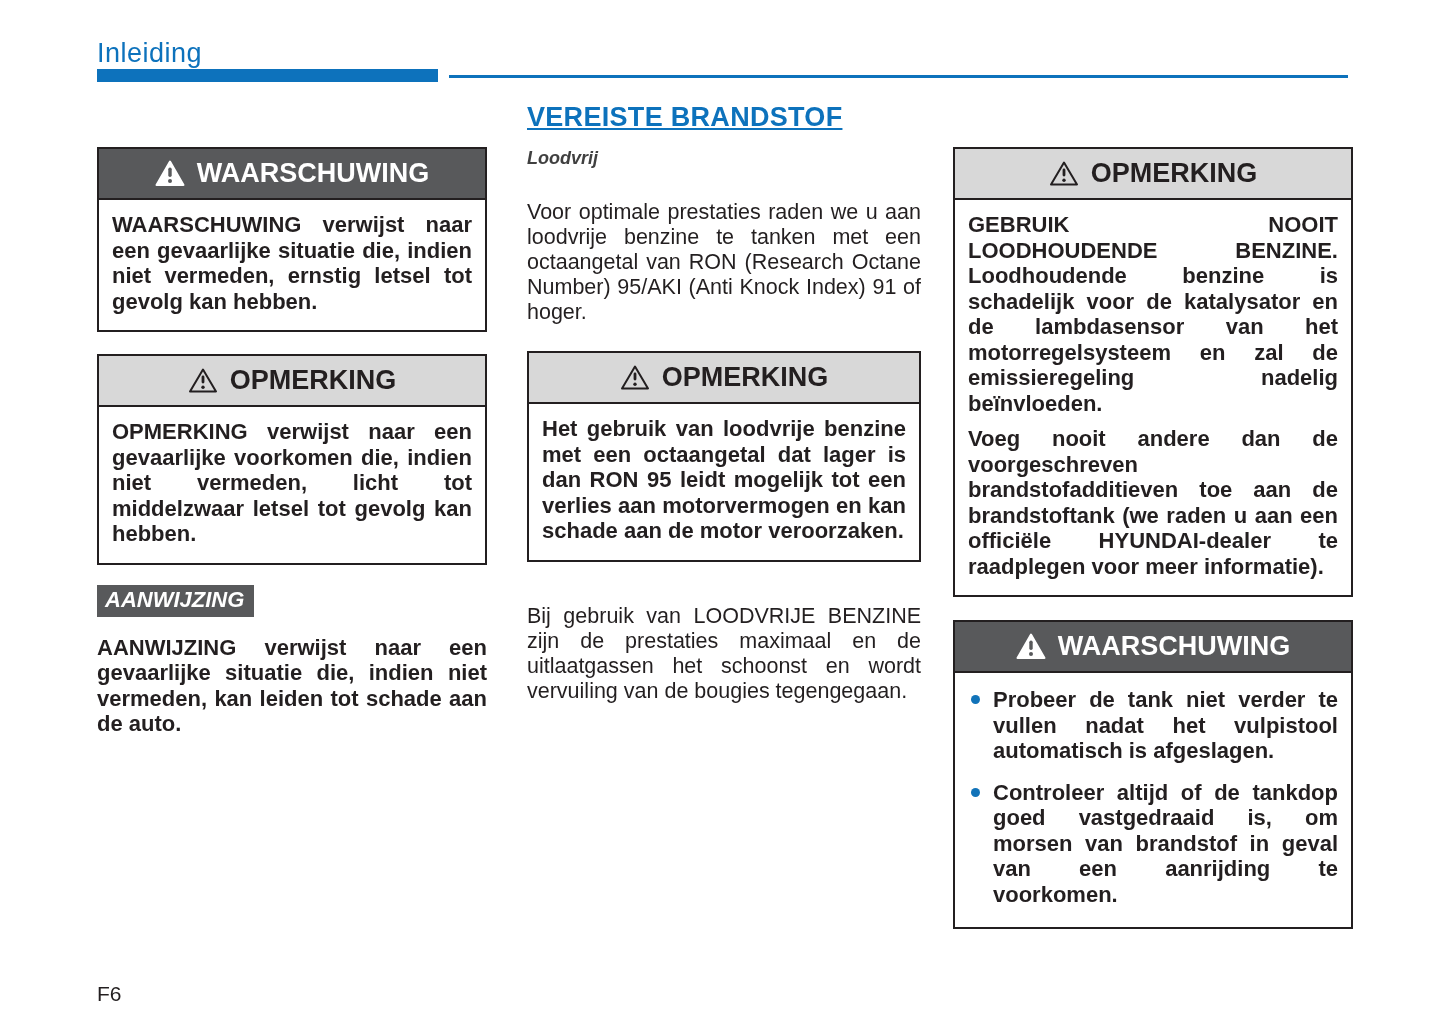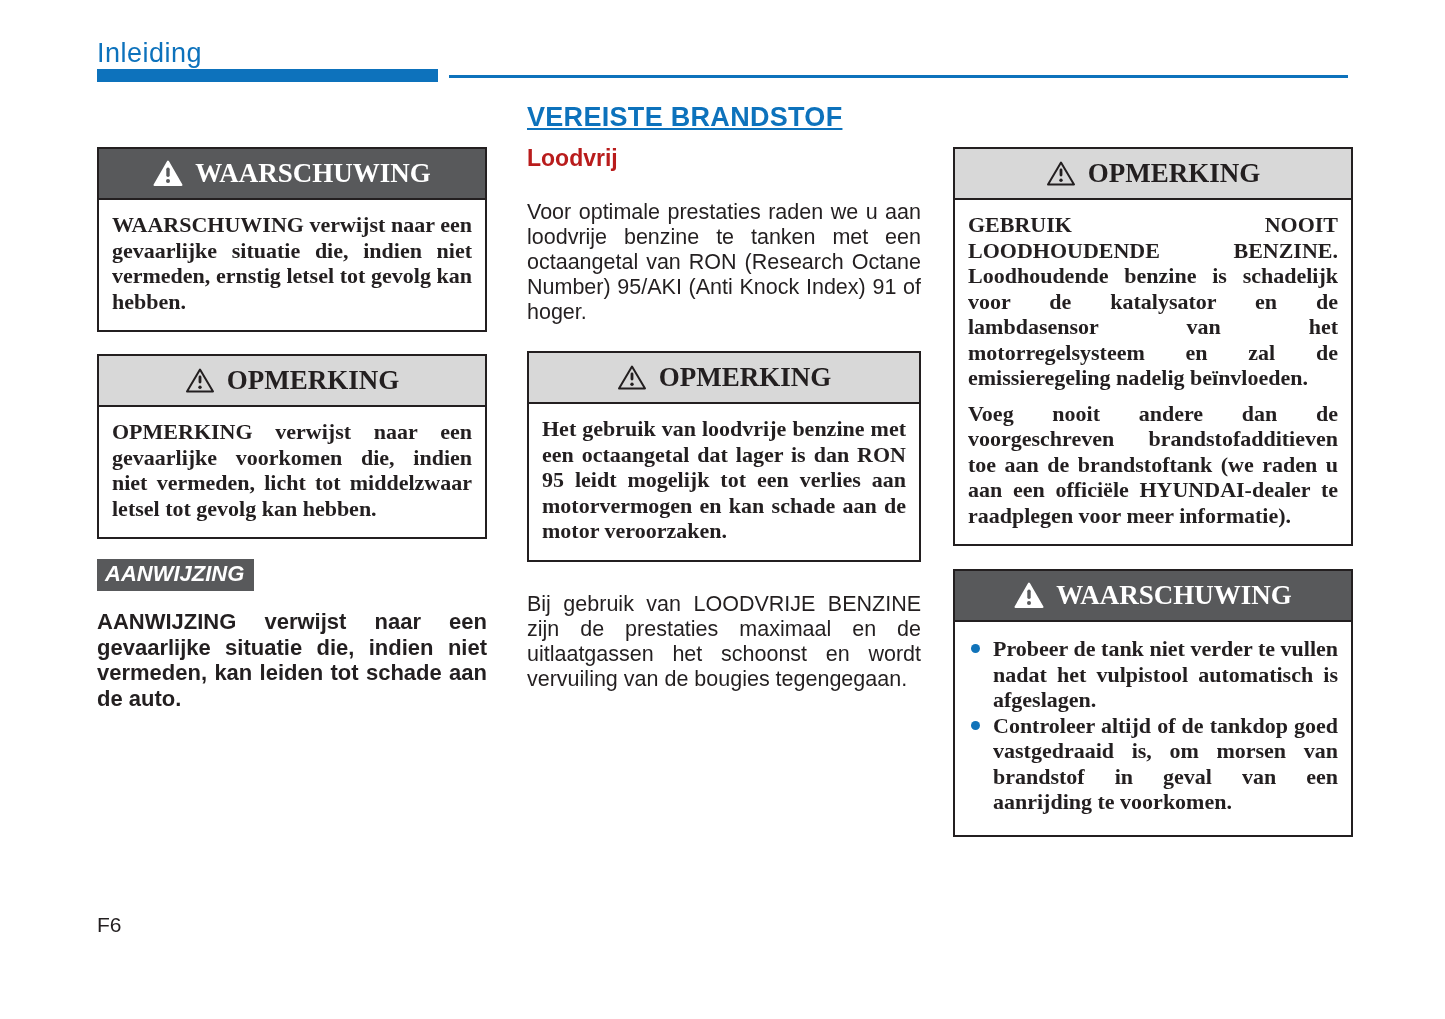--- a/index.html
+++ b/index.html
@@ -37,21 +37,20 @@
 
   
   .col-left   { left: 97px;  top: 147px; width: 390px; }
   .col-mid    { left: 527px; top: 103px; width: 394px; }
   .col-right  { left: 953px; top: 147px; width: 400px; }
 
   
   .box {
     border: 2px solid #231f20;
     background: #ffffff;
-    font-family: Liberation Serif, serif;
   }
   .box-header {
     height: 49px;
     display: flex;
     align-items: center;
     justify-content: center;
     gap: 12px;
     font-weight: bold;
     font-size: 27px;
     border-bottom: 2px solid #231f20;
@@ -83,28 +82,29 @@
     margin: 0;
     font-size: 27px;
     line-height: 29px;
     font-weight: bold;
     color: #0d72bc;
     letter-spacing: 0.3px;
     text-decoration: underline;
   }
   .sub-title {
     margin: 13px 0 0 0;
-    font-size: 23px;
+    font-size: 18px;
     line-height: 26px;
     font-weight: bold;
-    color: #b91c1c;
+    font-style: italic;
+    color: #404040;
   }
   .mid-p1 { margin-top: 29px; }
   .mid-box { margin-top: 26px; }
-  .mid-p2 { margin-top: 30px; }
+  .mid-p2 { margin-top: 42px; }
 
   
   .left-caution { margin-top: 22px; }
   .notice-badge {
     display: inline-block;
     margin-top: 20px;
     background: #58595b;
     color: #ffffff;
     font-weight: bold;
     font-style: italic;
@@ -124,35 +124,35 @@
   .right-warning { margin-top: 23px; }
   .right-warning .box-body { padding: 14px 13px 20px 13px; }
   .bullet-list {
     list-style: none;
     margin: 0;
     padding: 0;
   }
   .bullet-list li {
     position: relative;
     padding-left: 25px;
-    margin-bottom: 0;
+    margin-bottom: 16px;
   }
   .bullet-list li:last-child { margin-bottom: 0; }
   .bullet-list li::before {
     content: "";
     position: absolute;
     left: 3px; top: 8px;
     width: 9px; height: 9px;
     border-radius: 50%;
     background: #1173b9;
   }
 
   
   .page-number {
-    left: 97px; top: 913px;
+    left: 97px; top: 982px;
     font-size: 21px;
     color: #231f20;
   }
 </style>
 </head>
 <body>
 
 <div class="abs section-label">Inleiding</div>
 <div class="abs bar-thick"></div>
 <div class="abs bar-thin"></div>

